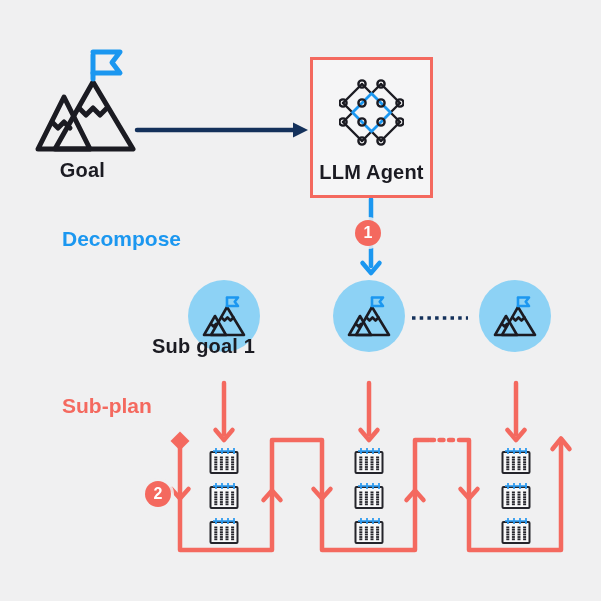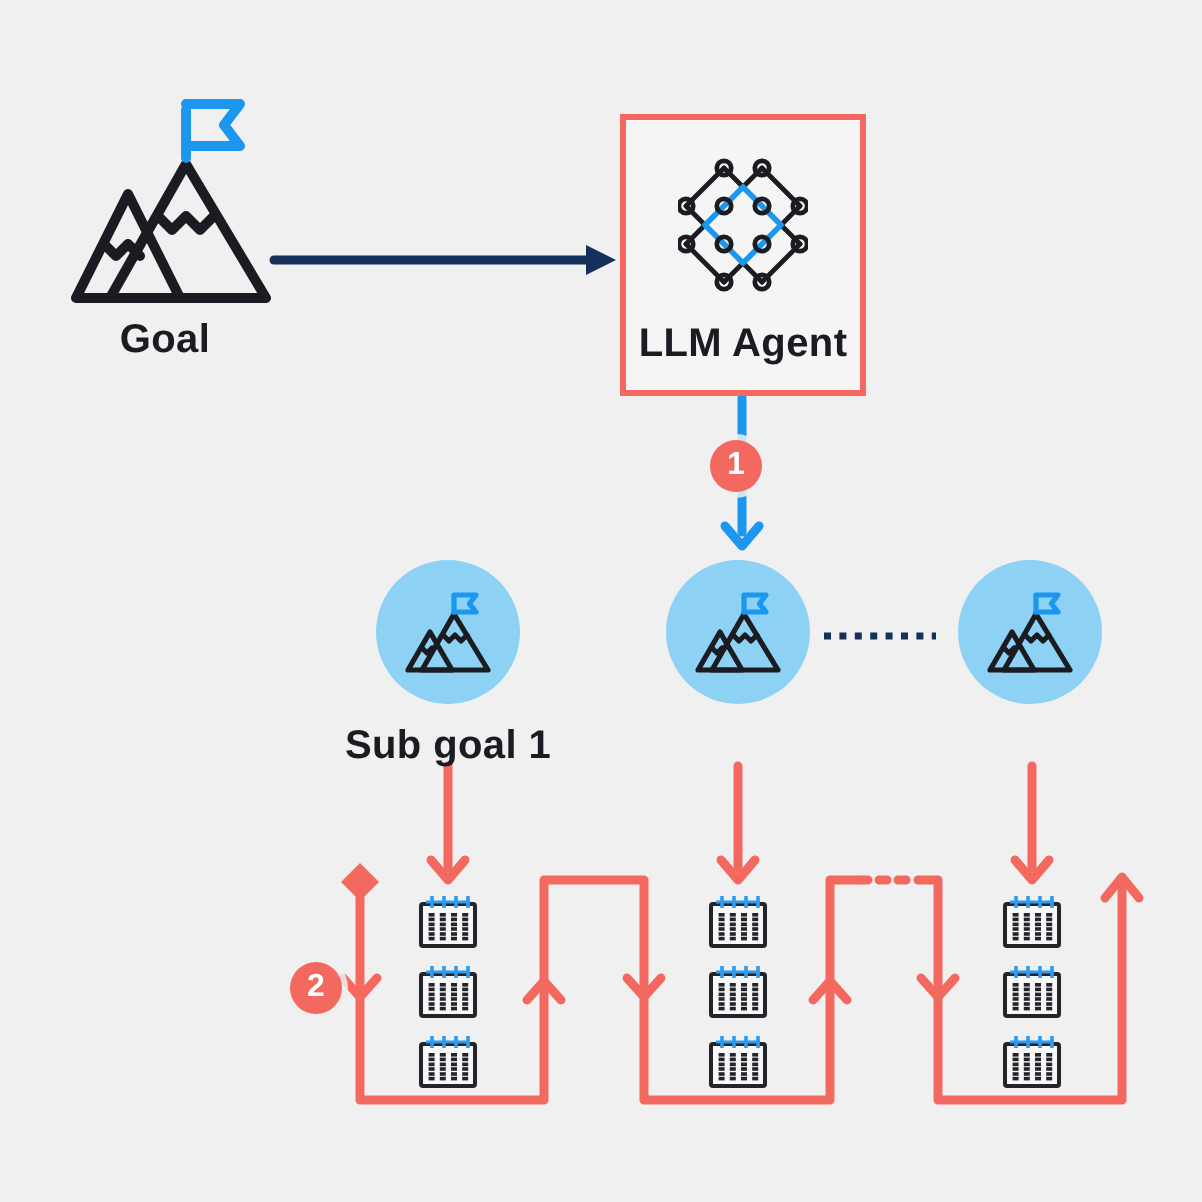--- a/index.html
+++ b/index.html
@@ -21,21 +21,21 @@
   .phase{font-size:21px;font-weight:bold;}
   .decompose{left:62px;top:227px;color:var(--blue);}
   .subplan{left:62px;top:394px;color:var(--salmon);}
   .badge{width:26px;height:26px;border-radius:50%;background:var(--salmon);
          color:#fff;font-weight:bold;font-size:16px;line-height:26px;text-align:center;
          z-index:3;box-shadow:0 0 0 3px rgba(240,240,241,.85);}
   .badge1{left:355px;top:220px;}
   .badge2{left:145px;top:481px;}
   .sg-circle{width:72px;height:72px;border-radius:50%;background:var(--lightblue);
              display:flex;align-items:center;justify-content:center;}
-  .sg-label{top:362px;width:144px;text-align:center;}
+  .sg-label{top:335px;width:144px;text-align:left;}
   .stroke-dark{stroke:var(--dark);fill:none;stroke-linecap:round;stroke-linejoin:round;}
   .stroke-blue{stroke:var(--blue);fill:none;stroke-linecap:round;stroke-linejoin:round;}
   .stroke-salmon{stroke:var(--salmon);fill:none;stroke-linecap:round;stroke-linejoin:round;}
   .stroke-navy{stroke:var(--navy);fill:none;}
 </style>
 </head>
 <body>
 
 <div class="stage">
 
@@ -113,20 +113,22 @@
           <circle cx="23" cy="47" r="3.6"></circle>
         <circle cx="42" cy="47" r="3.6"></circle>
           <circle cx="61" cy="47" r="3.6"></circle>
         <circle cx="23" cy="66" r="3.6"></circle>
           <circle cx="42" cy="66" r="3.6"></circle>
       </g>
     </svg>
     <div class="lbl llm-label">LLM Agent</div>
   </div>
 
+  <div class="abs phase decompose">Decompose</div>
+  <div class="abs phase subplan">Sub-plan</div>
 
   <div class="abs badge badge1">1</div>
   <div class="abs badge badge2">2</div>
 
   <div class="abs sg-circle" style="left:188px;top:280px">
     <svg width="46" height="44" viewBox="0 0 46 44">
       <path class="stroke-dark" stroke-width="2.6" fill="#8DD2F5" d="M3 41 L14 22 L25 41 Z"></path>
       <path class="stroke-dark" stroke-width="2.6" d="M10 30 L12.5 32.5 L15 30"></path>
       <path class="stroke-dark" stroke-width="2.6" fill="#8DD2F5" d="M10 41 L26 13 L43 41 Z"></path>
       <path class="stroke-dark" stroke-width="2.6" d="M20.5 23.5 L23.5 26.5 L26.5 23.5 L29.5 26.5 L32.5 23.5"></path>

